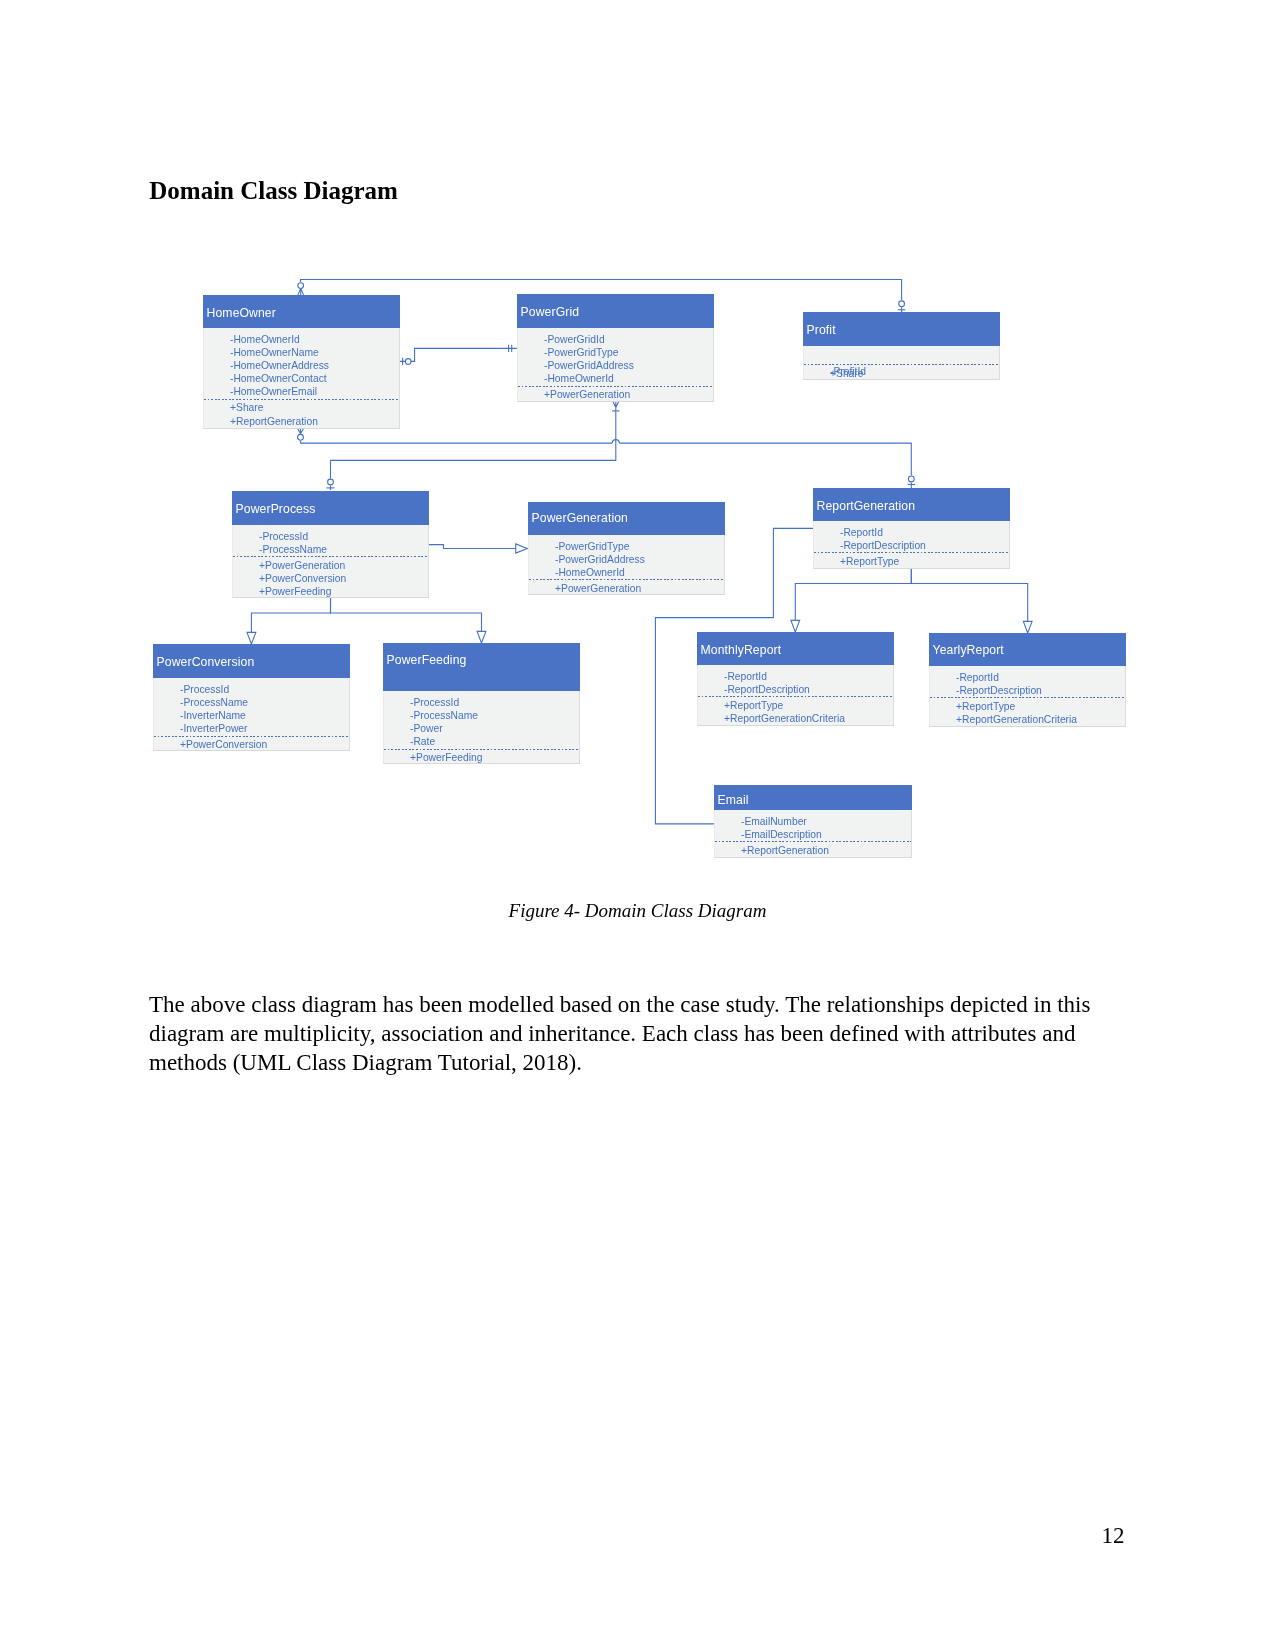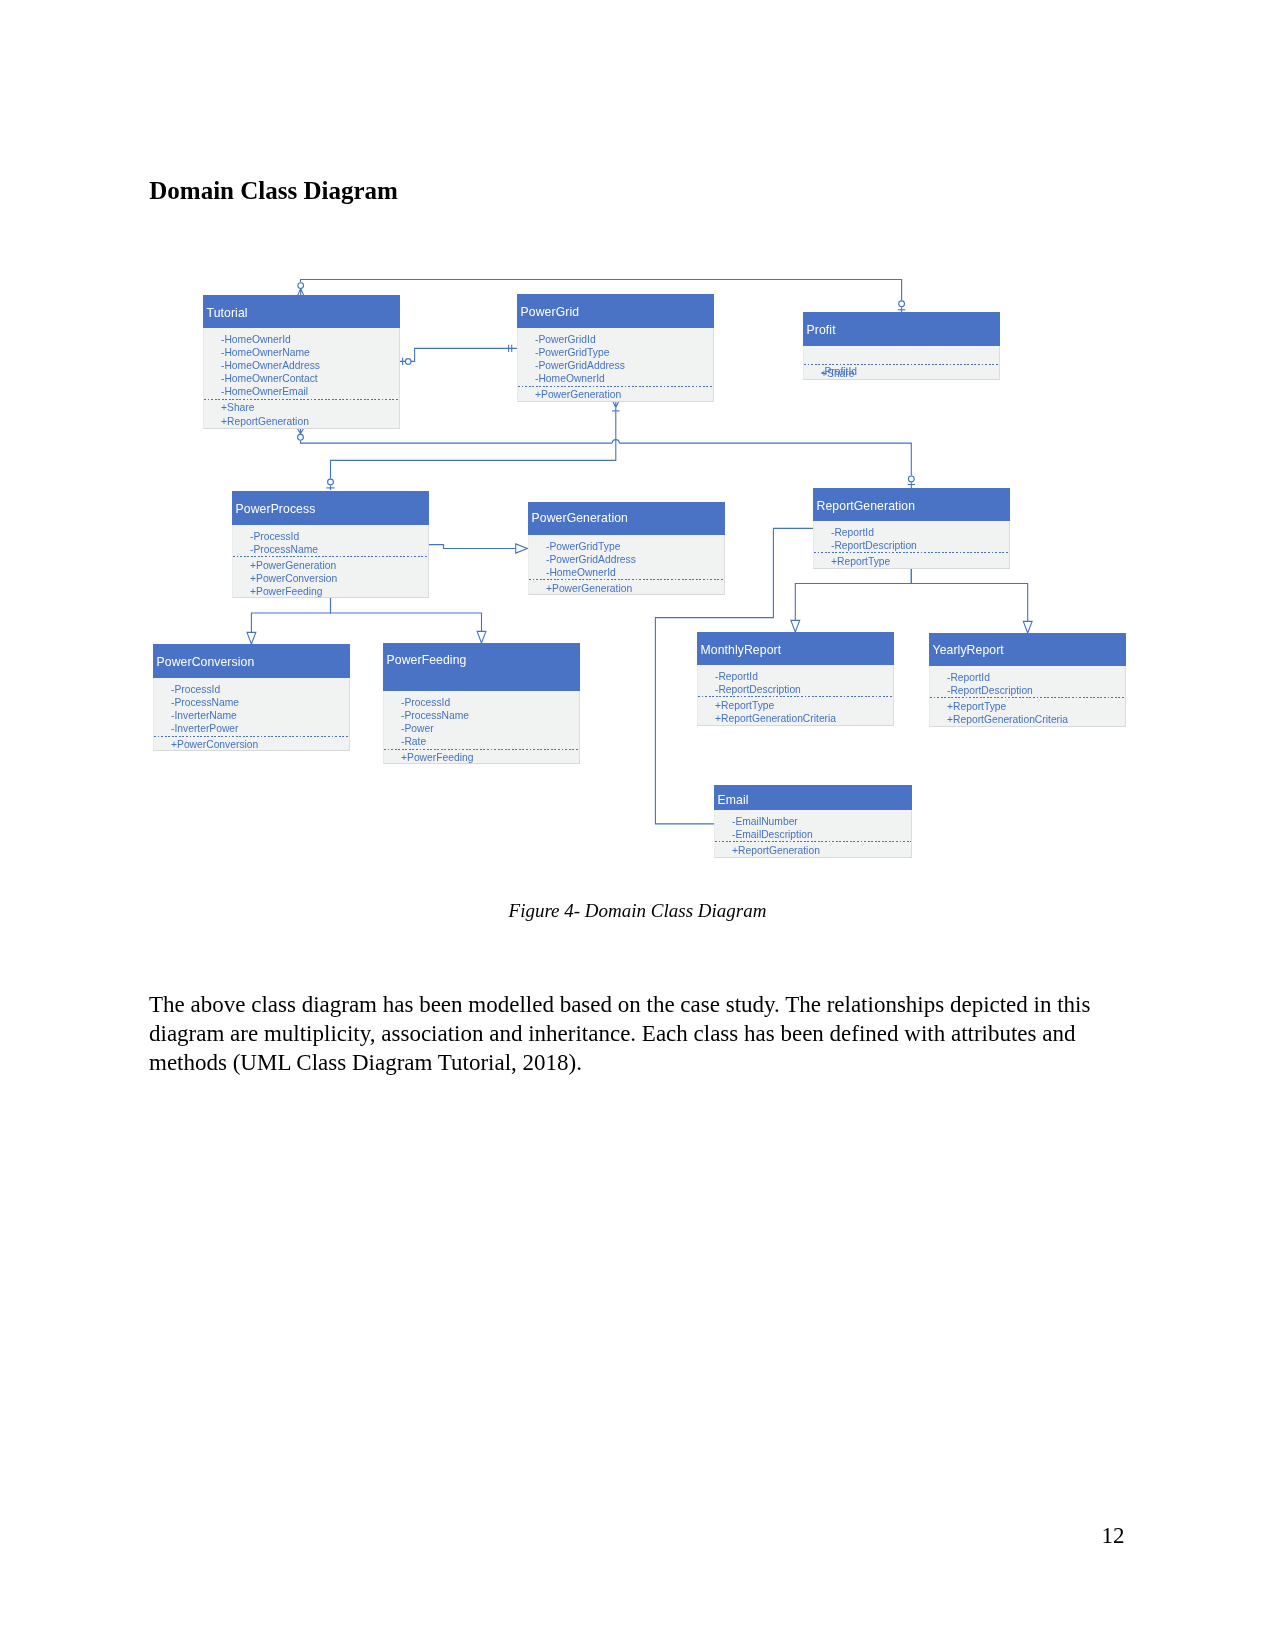--- a/index.html
+++ b/index.html
@@ -18,21 +18,21 @@
           font-size:23px;line-height:1;color:#000000;}
   #diagram{position:absolute;left:0;top:0;width:1275px;height:1651px;overflow:visible;}
   .uml-box{position:absolute;box-sizing:border-box;}
   .uml-hdr{box-sizing:border-box;width:100%;background:#4a73c5;color:#ffffff;position:relative;
            font-family:"Liberation Sans",sans-serif;font-size:12.2px;font-weight:400;
            letter-spacing:0.1px;white-space:nowrap;overflow:hidden;}
   .uml-hdr span{position:absolute;left:3.6px;}
   .uml-body{box-sizing:border-box;width:100%;background:#f1f2f2;position:relative;
             border:1px solid #e9eaea;border-top:none;border-bottom-color:#d8d9d9;border-right-color:#dcdddd;overflow:hidden;}
   .uml-row{position:absolute;left:0;font-family:"Liberation Sans",sans-serif;font-size:10.3px;
-           color:#4472c4;white-space:nowrap;line-height:13.2px;padding-left:17px;}
+           color:#4472c4;white-space:nowrap;line-height:13.2px;padding-left:26px;}
   .uml-div{position:absolute;left:0;right:0;height:1px;
            background-image:repeating-linear-gradient(to right,#4b6fb5 0,#4b6fb5 1.9px,rgba(255,255,255,0) 1.9px,rgba(255,255,255,0) 3.55px);}
 </style>
 <style>body{background:#ffffff;}#heading,#figcap,#body-text,#pageno{color:#000000;}.uml-hdr{background:#4a73c5;color:#ffffff;}.uml-body{background:#f1f2f2;border-color:#e9eaea;border-bottom-color:#d8d9d9;border-right-color:#dcdddd;}.uml-row{color:#4472c4;}.uml-div{background-image:repeating-linear-gradient(to right,#4b6fb5 0,#4b6fb5 1.9px,rgba(255,255,255,0) 1.9px,rgba(255,255,255,0) 3.55px);}</style></head>
 <body>
 
 <div class="page">
   <h1 id="heading">Domain Class Diagram</h1>
   <div id="diagram">
       <svg width="1275" height="1651" viewBox="0 0 1275 1651" style="position: absolute; left: 0px; top: 0px;">
@@ -87,21 +87,21 @@
         <g>
           <path d="M911.3,569 L911.3,583.5 L1027.7,583.5 L1027.7,621.4" fill="none" stroke="#4472c4" stroke-width="1.1" stroke-linejoin="miter" stroke-linecap="butt"></path>
           <path d="M1027.7,633 L1023.3000000000001,621.4 L1032.1000000000001,621.4 Z" fill="#ffffff" stroke="#4472c4" stroke-width="1.1" stroke-linejoin="miter"></path>
         </g>
         <g>
           <path d="M813,528.4 L773.4,528.4 L773.4,617.6 L655.4,617.6 L655.4,823.9 L714,823.9" fill="none" stroke="#4472c4" stroke-width="1.1" stroke-linejoin="miter" stroke-linecap="butt"></path>
         </g>
       </svg>
       <div class="uml-box" style="left: 203px; top: 295px; width: 197px; height: 134px;">
         <div class="uml-hdr" style="height: 33px;">
-          <span style="top: 10.6px;">Tutorial</span>
+          <span style="top: 10.6px;">HomeOwner</span>
         </div>
         <div class="uml-body" style="height: 101px;">
           <div class="uml-row" style="top: 4.6px;">-HomeOwnerId</div>
           <div class="uml-row" style="top: 17.8px;">-HomeOwnerName</div>
           <div class="uml-row" style="top: 31px;">-HomeOwnerAddress</div>
           <div class="uml-row" style="top: 44.2px;">-HomeOwnerContact</div>
           <div class="uml-row" style="top: 57.4px;">-HomeOwnerEmail</div>
           <div class="uml-div" style="top: 70.8px;"></div>
           <div class="uml-row" style="top: 73.4px;">+Share</div>
           <div class="uml-row" style="top: 86.6px;">+ReportGeneration</div>

